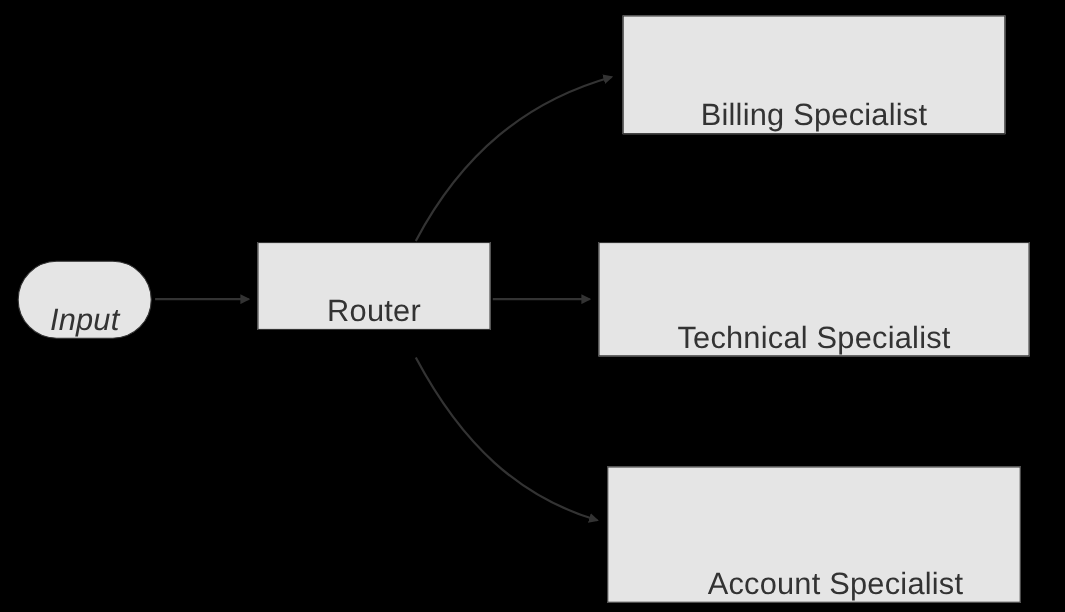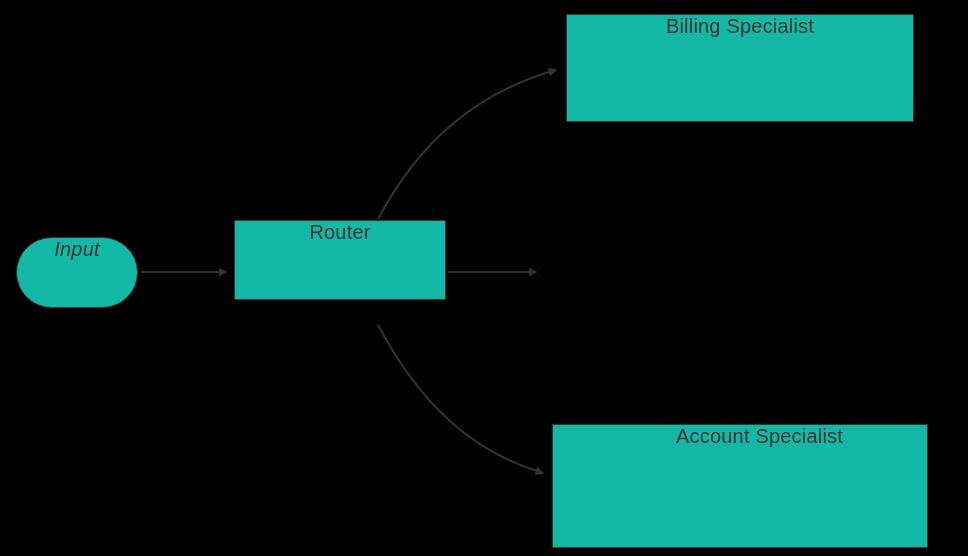--- a/index.html
+++ b/index.html
@@ -19,26 +19,26 @@
     position: absolute;
     left: 0;
     top: 0;
     width: 968px;
     height: 556px;
     z-index: 1;
   }
   .node {
     position: absolute;
     display: flex;
-    align-items: flex-start;
+    align-items: flex-end;
     justify-content: center;
-    background: #14b8a6;
+    background: #e5e5e5;
     border: 1.5px solid #333333;
     color: #333333;
-    font-size: 20px;
+    font-size: 28px;
     z-index: 2;
     box-sizing: border-box;
     letter-spacing: 0.2px;
   }
   .node-stadium {
     border-radius: 36px;
     font-style: italic;
   }
   .node-input     { left: 16px;  top: 237px; width: 122px; height: 71px; }
   .node-router    { left: 234px; top: 220px; width: 212px; height: 80px; }
@@ -72,18 +72,21 @@
   </div>
 
   <div class="node node-router">
     <span>Router</span>
   </div>
 
   <div class="node node-billing">
     <span>Billing Specialist</span>
   </div>
 
+  <div class="node node-technical">
+    <span>Technical Specialist</span>
+  </div>
 
   <div class="node node-account">
     <span>Account Specialist</span>
   </div>
 
 </div>
 
 </body></html>

